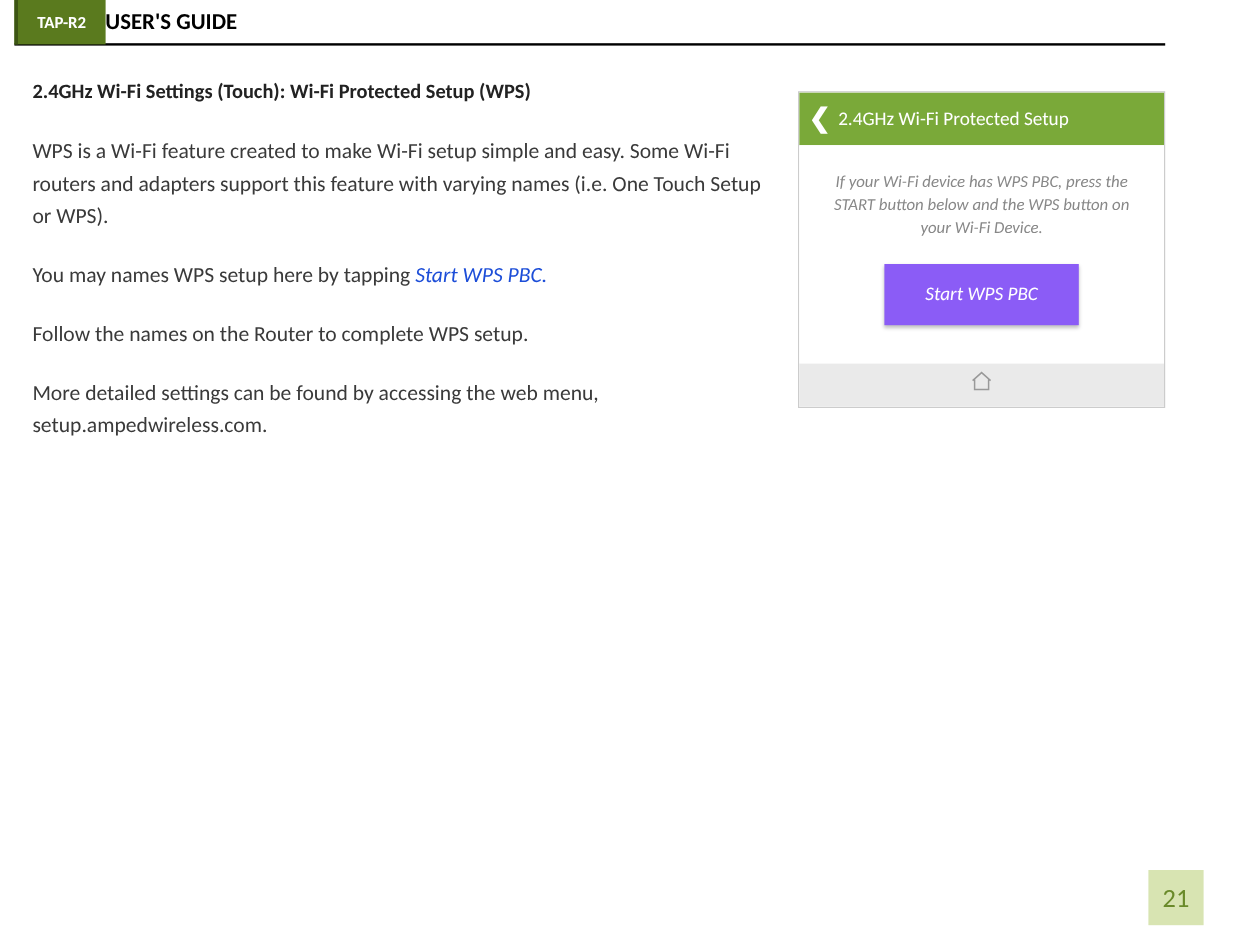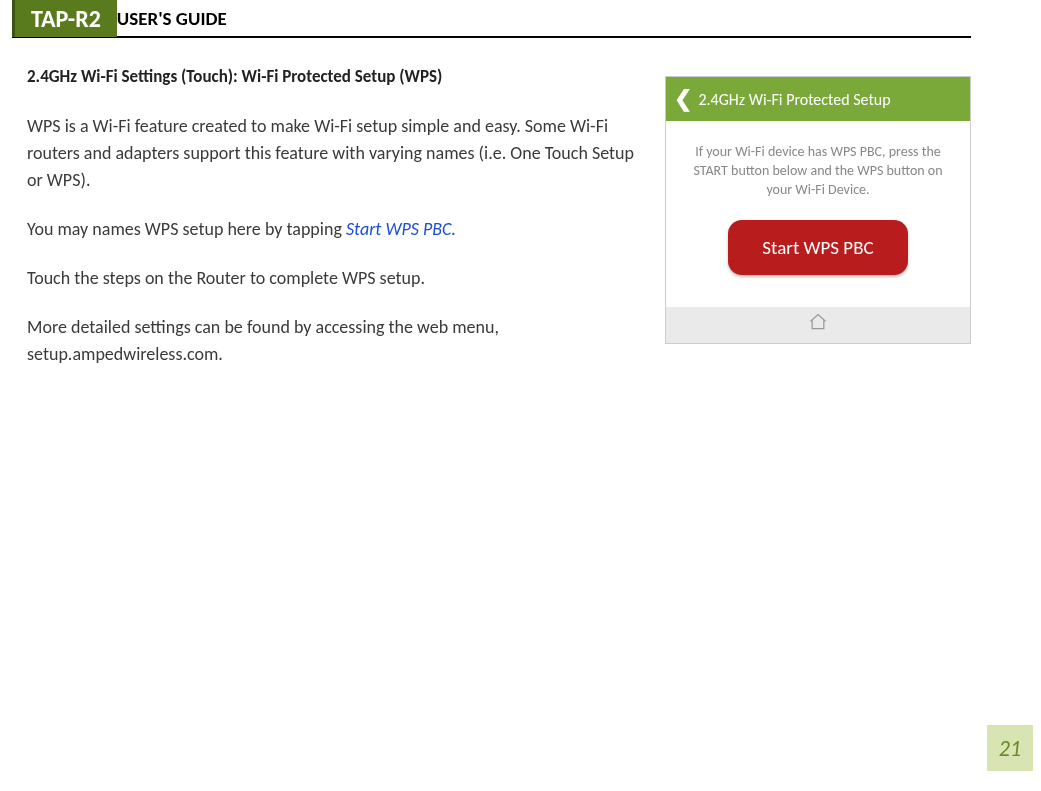--- a/index.html
+++ b/index.html
@@ -15,21 +15,21 @@
       align-items: center;
       border-bottom: 2px solid #000;
       height: 38px;
       margin-left: 12px;
       margin-right: 70px;
     }
     .header-badge {
       background: #5a7a1e;
       color: #fff;
       font-weight: bold;
-      font-size: 24px;
+      font-size: 14px;
       padding: 8px 16px;
       height: 38px;
       display: flex;
       align-items: center;
       border-left: 3px solid #3d5514;
     }
     .header-title {
       font-weight: bold;
       font-size: 19px;
       color: #000;
@@ -82,34 +82,35 @@
     .chev-left {
       font-size: 22px;
       font-weight: bold;
       margin-right: 6px;
       line-height: 1;
     }
     .panel-body {
       padding: 22px 18px 32px;
       text-align: center;
       background: #fff;
+      font-style: italic;
     }
     .panel-text {
       color: #888;
       font-size: 14px;
       line-height: 1.35;
       margin-bottom: 20px;
     }
     .wps-button {
-      background: #b91c1c;
+      background: #8b5cf6;
       color: #fff;
       border: none;
-      border-radius: 14px;
+      border-radius: 0;
       padding: 16px 34px;
-      font-size: 19px;
+      font-size: 16px;
       box-shadow: 0 2px 3px rgba(0,0,0,0.25);
       display: inline-block;
     }
     .panel-footer {
       background: #eaeaea;
       height: 36px;
       display: flex;
       align-items: center;
       justify-content: center;
       color: #999;
@@ -117,49 +118,48 @@
     }
     .home-icon svg {
       width: 20px;
       height: 20px;
       fill: none;
       stroke: #999;
       stroke-width: 1.5;
     }
     .page-number-box {
       position: absolute;
-      right: 8px;
+      right: 38px;
       bottom: 20px;
       width: 46px;
       height: 46px;
       background: #d8e4b2;
       color: #6a8a2a;
       display: flex;
       align-items: center;
       justify-content: center;
       font-size: 22px;
-      font-style: italic;
     }
   </style>
 </head>
 <body>
 
 <div class="header-bar">
   <div class="header-badge">TAP-R2</div>
   <div class="header-title">USER'S GUIDE</div>
 </div>
 
 <div class="content">
   <div class="left-col">
     <div class="section-heading">2.4GHz Wi-Fi Settings (Touch): Wi-Fi Protected Setup (WPS)</div>
     <p class="para">WPS is a Wi-Fi feature created to make Wi-Fi setup simple and easy.  Some Wi-Fi routers and adapters support this feature with varying names (i.e. One Touch Setup or WPS).</p>
     <p class="para">
       <span>You may names WPS setup here by tapping </span><span class="green-link">Start WPS PBC.</span>
     </p>
-    <p class="para">Touch the steps on the Router to complete WPS setup.</p>
+    <p class="para">Follow the names on the Router to complete WPS setup.</p>
     <p class="para">More detailed settings can be found by accessing the web menu, setup.ampedwireless.com.</p>
   </div>
 
   <div class="right-col">
     <div class="device-panel">
       <div class="panel-header">
         <span class="chev-left">❮</span>
         <span>2.4GHz Wi-Fi Protected Setup</span>
       </div>
       <div class="panel-body">

